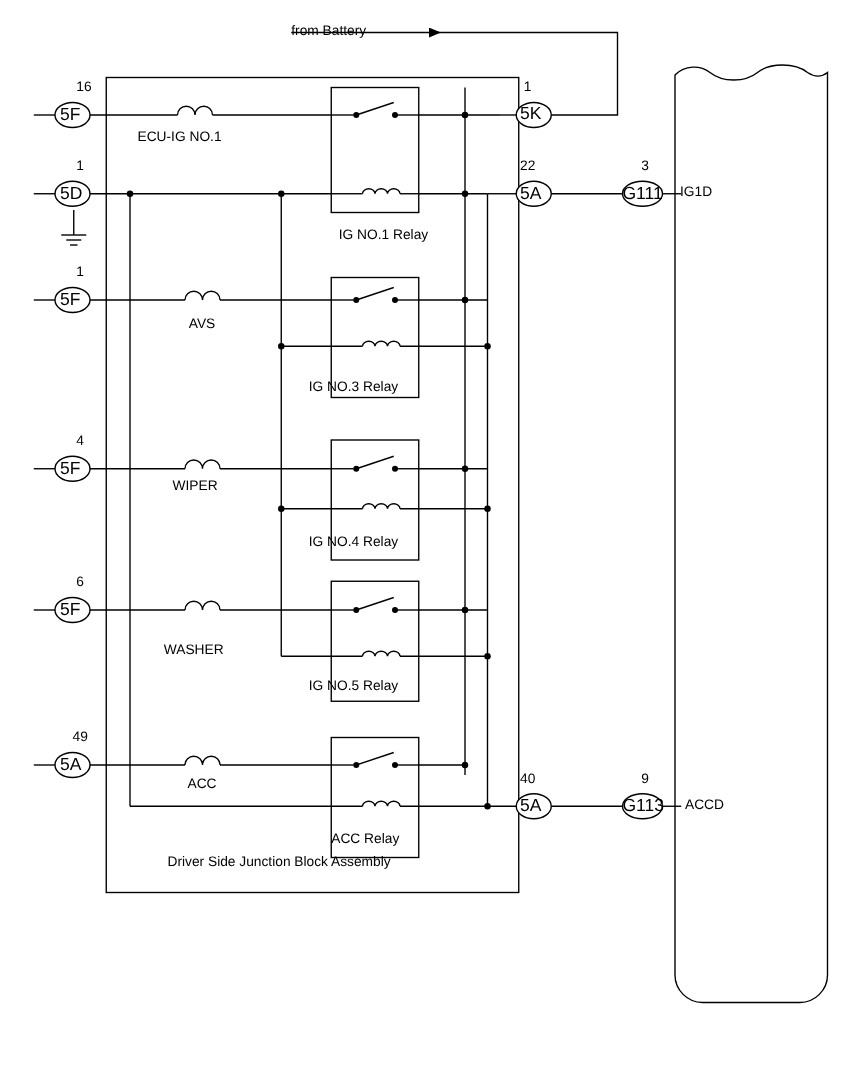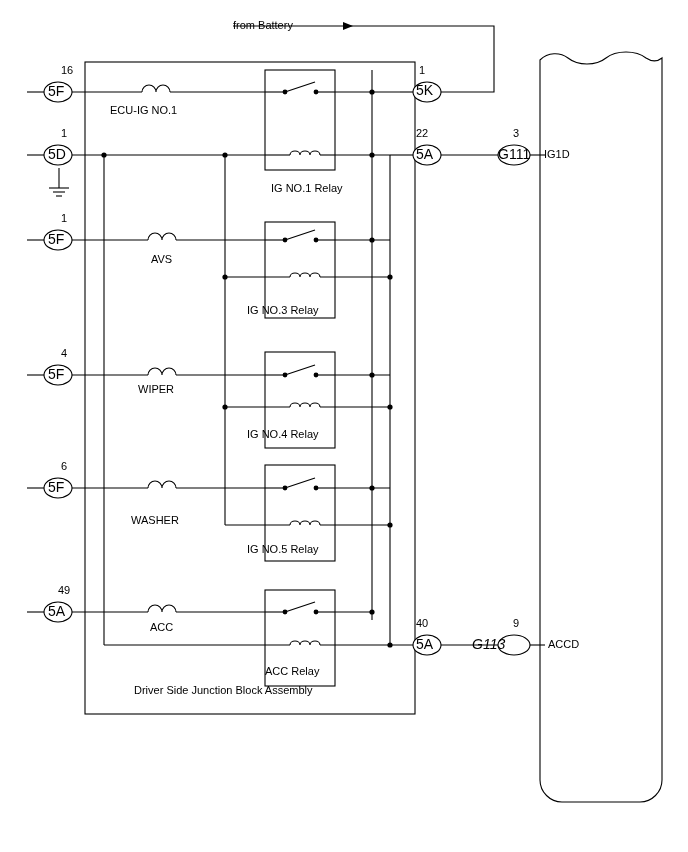--- a/index.html
+++ b/index.html
@@ -258,18 +258,18 @@
   <div class="lbl conn" style="left:416px; top:148px;">5A</div>
 
   <div class="lbl pin" style="left:416px; top:617px;">40</div>
   <div class="lbl conn" style="left:416px; top:638px;">5A</div>
 
   <div class="lbl pin" style="left:513px; top:127px;">3</div>
   <div class="lbl conn" style="left:498px; top:148px;">G111</div>
   <div class="lbl" style="left:544px; top:148px;">IG1D</div>
 
   <div class="lbl pin" style="left:513px; top:617px;">9</div>
-  <div class="lbl conn" style="left:472px; top:638px;font-style:italic;">G113</div>
+  <div class="lbl conn" style="left:498px; top:638px;">G113</div>
   <div class="lbl" style="left:548px; top:638px;">ACCD</div>
 
   <div class="lbl" style="left:86px; top:684px;padding-left:48px;">Driver Side Junction Block Assembly</div>
 
 </div>
 
 </body></html>

